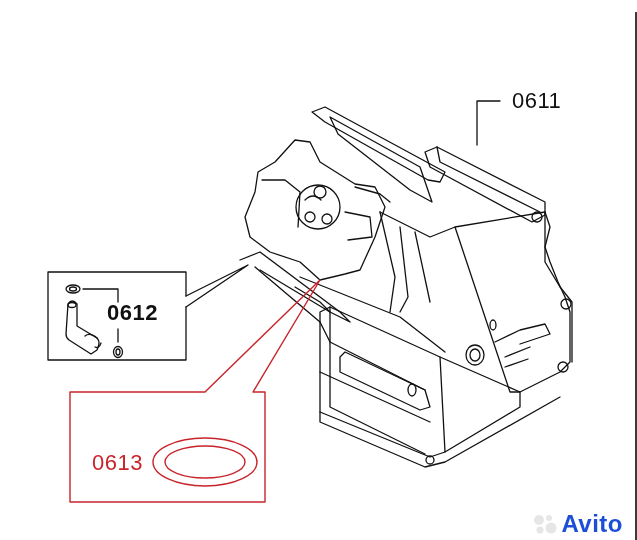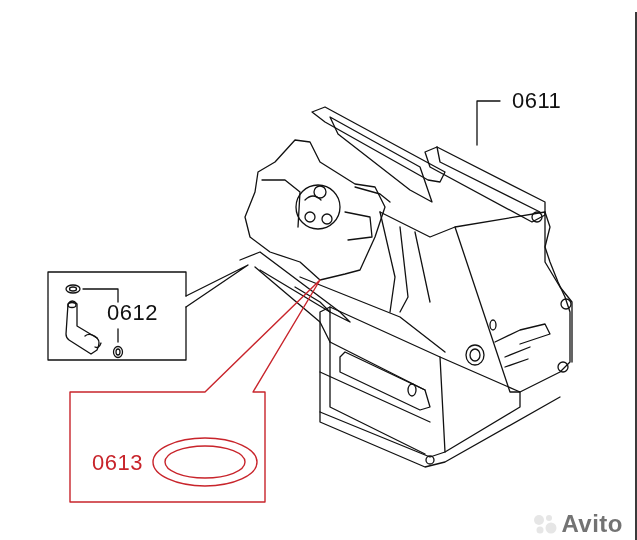--- a/index.html
+++ b/index.html
@@ -4,21 +4,21 @@
   <style>
     html, body { margin: 0; padding: 0; background: #ffffff; }
     body { width: 637px; height: 540px; position: relative; overflow: hidden;
            font-family: "Liberation Sans", sans-serif; }
     .canvas { position: absolute; left: 0; top: 12px; width: 637px; height: 540px; }
     .label { position: absolute; font-family: "Liberation Sans", sans-serif;
              font-size: 22px; letter-spacing: 0.5px; line-height: 1; }
     .label-black { color: #111111; }
     .label-red { color: #c8242b; }
     .watermark { position: absolute; right: 14px; bottom: 14px; display: flex;
-                 align-items: center; gap: 3px; color: #737373;
+                 align-items: center; gap: 3px; color: #1d4ed8;
                  font-family: "Liberation Sans", sans-serif; font-size: 24px;
                  font-weight: bold; letter-spacing: 0.5px; }
     .edge-right { position: absolute; right: 0; top: 0; width: 2px; height: 540px; background: #3a3a3a; }
   </style>
 </head>
 <body>
 
 <div class="canvas">
   <svg width="637" height="540" viewBox="0 0 637 540" fill="none" stroke="#111" stroke-width="1.3" stroke-linejoin="round" stroke-linecap="round">
 
@@ -98,21 +98,21 @@
     </g>
 
     <g stroke="#c8242b" stroke-width="1.4">
       <polyline points="320,268 205,380 70,380 70,490 265,490 265,380 253,380 320,268"></polyline>
       <ellipse cx="205" cy="450" rx="52" ry="24"></ellipse>
       <ellipse cx="205" cy="450" rx="40" ry="16"></ellipse>
     </g>
   </svg>
 
   <div class="label label-black" style="left:512px; top:78px;">0611</div>
-  <div class="label label-black" style="left:107px; top:290px;">0612</div>
+  <div class="label label-black" style="left:107px; top:290px;font-weight:bold;">0612</div>
   <div class="label label-red" style="left:92px; top:396px;margin-top:44px;">0613</div>
 
   <div class="watermark">
     <svg width="26" height="22" viewBox="0 0 26 22">
       <circle cx="7" cy="7" r="5" fill="#e6e6e6"></circle>
       <circle cx="17" cy="5" r="3" fill="#e6e6e6"></circle>
       <circle cx="8" cy="17" r="3.5" fill="#e6e6e6"></circle>
       <circle cx="19" cy="15" r="5.5" fill="#e6e6e6"></circle>
     </svg>
     <span>Avito</span>

